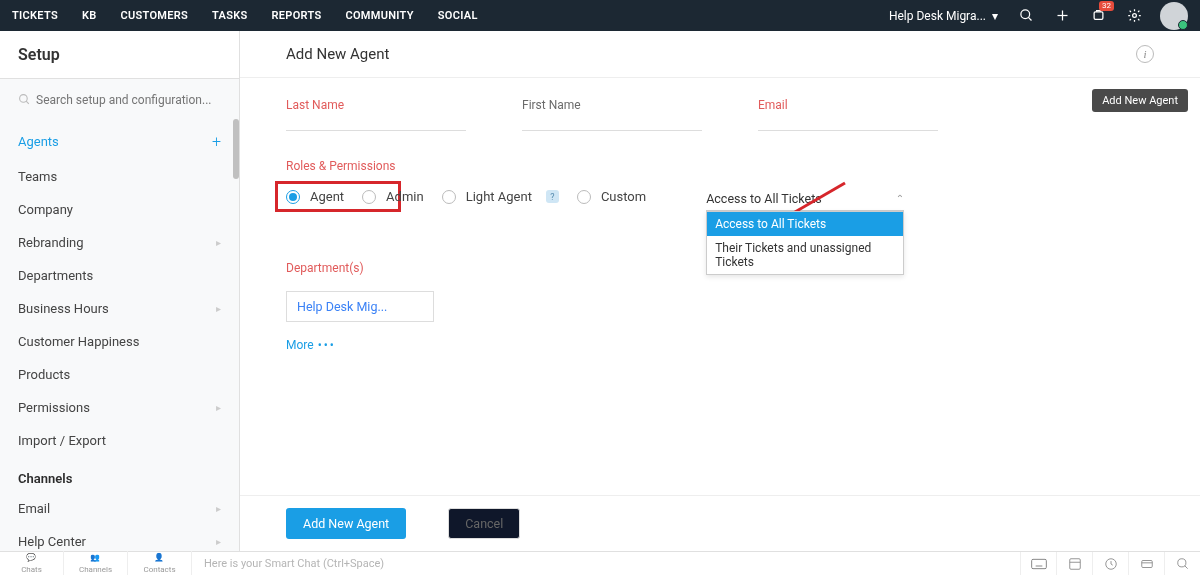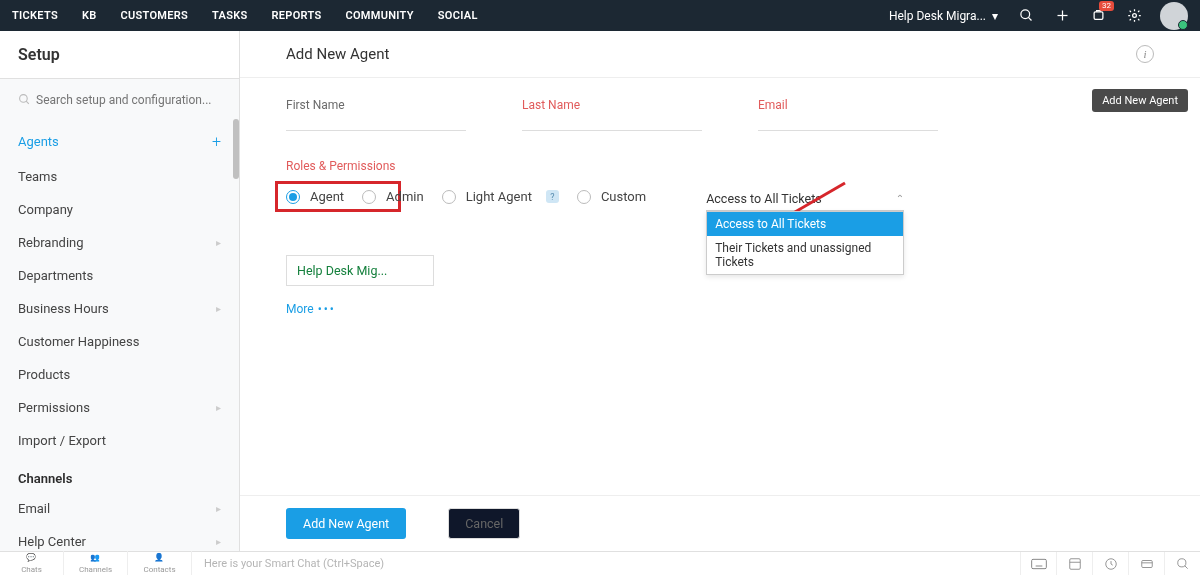--- a/index.html
+++ b/index.html
@@ -55,21 +55,21 @@
   .radio.checked{border-color:var(--blue);}
   .radio.checked::after{content:'';width:8px;height:8px;background:var(--blue);border-radius:50%;}
   .role-option.boxed{border:3px solid #d6262b;padding:5px 54px 5px 8px;margin:-8px -57px -8px -11px;}
   .help-q{display:inline-flex;width:13px;height:13px;background:#cfe6f5;color:#5a8db0;border-radius:3px;font-size:9px;align-items:center;justify-content:center;margin-left:4px;}
   .perm-select{position:relative;width:198px;margin-top:-2px;}
   .perm-select .display{border-bottom:1px solid #ccc;padding:4px 0;font-size:12.5px;color:#333;display:flex;justify-content:space-between;align-items:center;cursor:pointer;}
   .perm-select .display .chev-up{color:#999;font-size:10px;}
   .perm-dropdown{position:absolute;top:24px;left:0;right:0;border:1px solid #ccc;background:#fff;box-shadow:0 2px 5px rgba(0,0,0,.1);z-index:5;}
   .perm-dropdown .opt{padding:5px 8px;font-size:12px;cursor:pointer;}
   .perm-dropdown .opt.sel{background:#1a9ee5;color:#fff;}
-  .dept-select{width:148px;border:1px solid #ddd;padding:7px 10px;font-size:12.5px;color:#15803d;margin-top:4px;}
+  .dept-select{width:148px;border:1px solid #ddd;padding:7px 10px;font-size:12.5px;color:#3b82f6;margin-top:4px;}
   .more-link{color:var(--blue);font-size:12px;margin-top:16px;display:inline-flex;align-items:center;gap:4px;cursor:pointer;text-align:center;}
   .more-dots{letter-spacing:2px;}
   .footer-bar{position:absolute;bottom:0;left:0;right:0;padding:12px 46px;border-top:1px solid #eee;background:#fff;display:flex;gap:14px;}
   .btn{padding:7px 16px;font-size:12.5px;border-radius:3px;cursor:pointer;border:1px solid transparent;}
   .btn.primary{background:var(--blue);color:#fff;}
   .btn.secondary{background:#0f172a;border-color:#ddd;color:#666;margin-left:28px;}
   
   .statusbar{height:24px;border-top:1px solid var(--border);display:flex;align-items:center;font-size:10px;color:#999;background:#fff;}
   .statusbar .sb-item{width:64px;display:flex;flex-direction:column;align-items:center;gap:1px;font-size:8px;cursor:pointer;border-right:1px solid #eee;padding:2px 0;}
   .statusbar .sb-item svg,.statusbar .sb-item .ic{height:11px;}
@@ -192,25 +192,25 @@
   <div class="main">
     <div class="page-title-row">
       <span>Add New Agent</span>
       <span class="info-icon">i</span>
     </div>
     <div class="tooltip">Add New Agent</div>
 
     <div class="form-area">
       <div class="field-row">
         <div class="field">
+          <label class="err">Last Name</label>
+          <div class="underline"></div>
+        </div>
+        <div class="field">
           <label>First Name</label>
-          <div class="underline"></div>
-        </div>
-        <div class="field">
-          <label class="err">Last Name</label>
           <div class="underline"></div>
         </div>
         <div class="field">
           <label class="err">Email</label>
           <div class="underline"></div>
         </div>
       </div>
 
       <div class="sect-label">Roles &amp; Permissions</div>
 
@@ -241,20 +241,21 @@
             <span class="chev-up">⌃</span>
           </div>
           <div class="perm-dropdown">
             <div class="opt sel">Access to All Tickets</div>
             <div class="opt">Their Tickets and unassigned Tickets</div>
           </div>
         </div>
       </div>
 
       <div style="height:40px"></div>
+      <div class="sect-label">Department(s)</div>
       <div class="dept-select">Help Desk Mig...</div>
       <div class="more-link">
         <span>More</span>
         <span class="more-dots">•••</span>
       </div>
     </div>
 
     <svg class="arrow" style="left:495px;top:150px" width="120" height="80">
       <defs>
           <marker id="ah" markerWidth="10" markerHeight="10" refX="2" refY="3" orient="auto">

